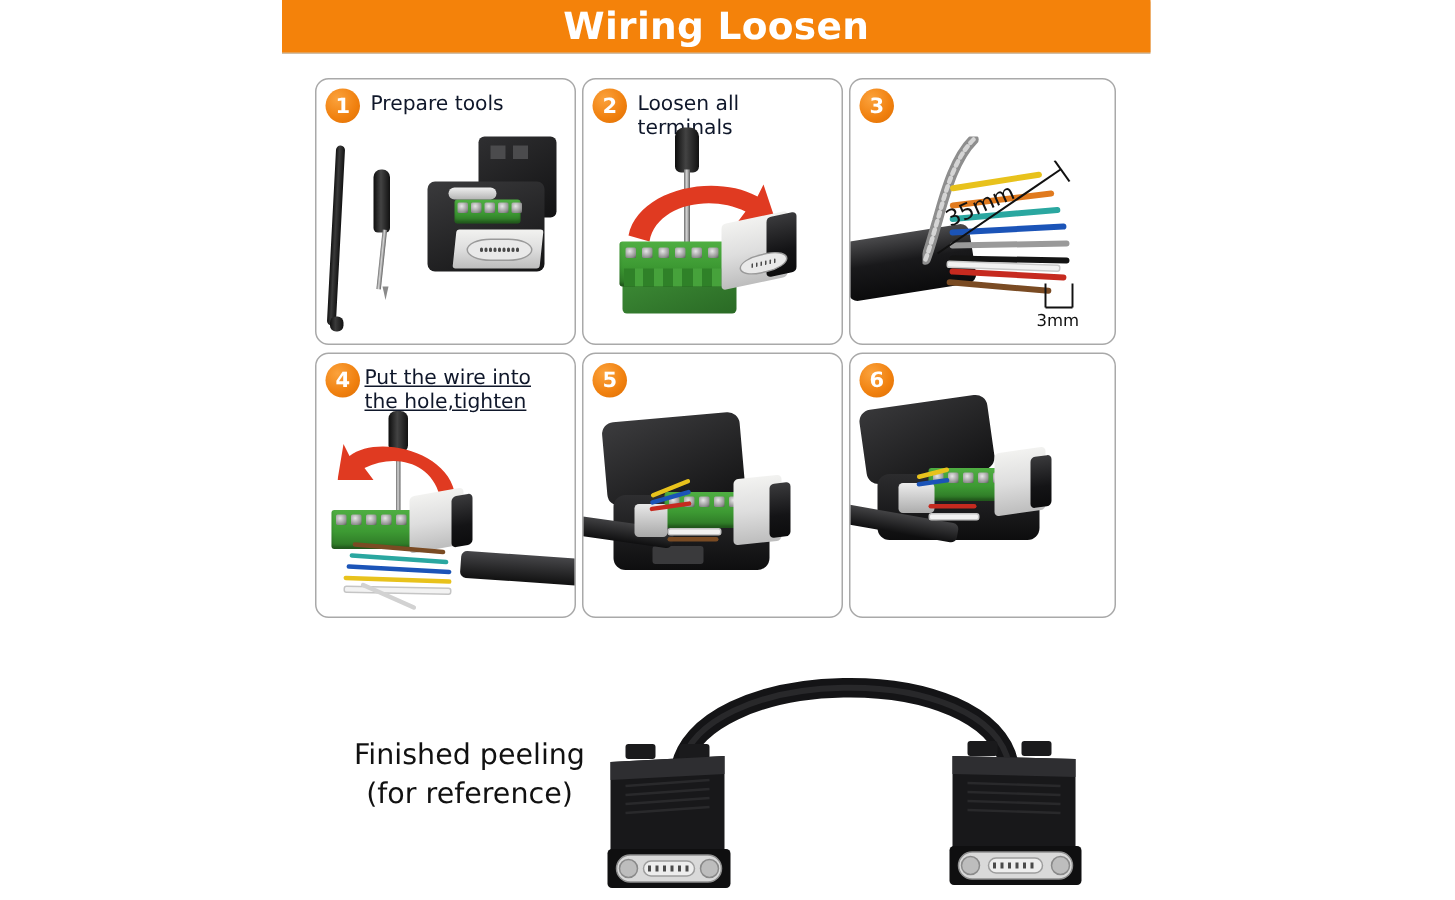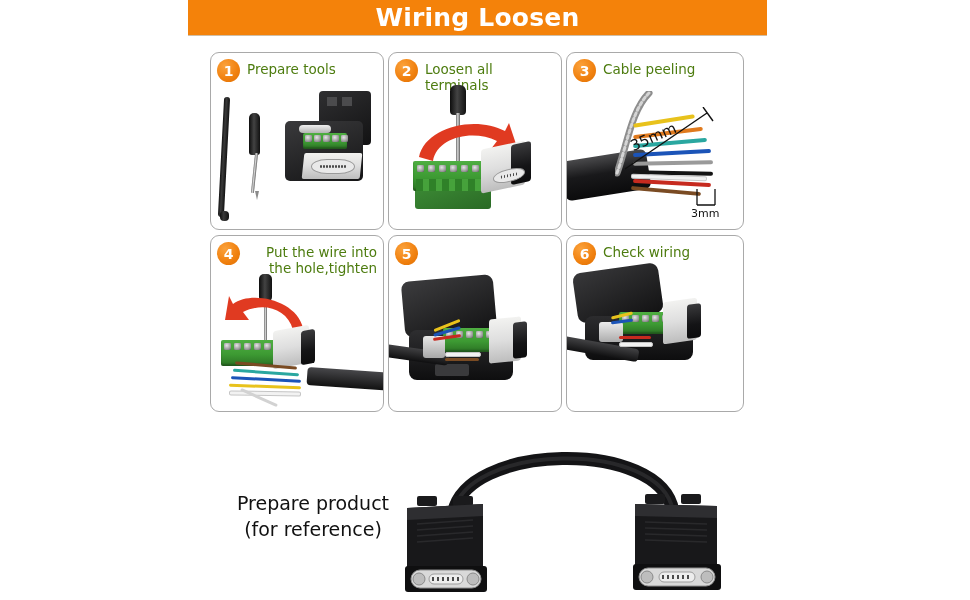--- a/index.html
+++ b/index.html
@@ -79,28 +79,29 @@
     font-weight: bold;
     display: flex;
     align-items: center;
     justify-content: center;
     line-height: 1;
   }
   .step-title {
     margin-left: 32px;
     font-size: 13.5px;
     line-height: 16px;
-    color: #4d7c0f;
+    color: #0f172a;
     padding-top: 3px;
     white-space: pre-line;
   }
   .panel.two-line .step-title {
-    text-align: right;
+    text-align: left;
     margin-left: 28px;
     margin-right: 2px;
+    text-decoration: underline;
   }
 
   .panel-body {
     position: absolute;
     left: 0; right: 0; bottom: 0;
     top: 30px;
   }
   .panel.two-line .panel-body { top: 42px; }
 
   .art { position: absolute; inset: 0; }
@@ -289,21 +290,20 @@
               <i></i>
             </span>
         </div>
       </div>
     </div>
   </div>
 
   <div class="panel c2 r0">
     <div class="panel-head">
       <div class="badge">3</div>
-      <div class="step-title">Cable peeling</div>
     </div>
     <div class="panel-body">
       <div class="art">
 
         <div style="position:absolute; left:-4px; top:72px; width:86px; height:40px; border-radius:6px; background:linear-gradient(180deg,#4a4a4c 0%,#19191b 45%,#0b0b0c 100%); transform:rotate(-9deg);"></div>
 
         <svg style="position:absolute; left:48px; top:8px;" width="46" height="86" viewBox="0 0 46 86">
           <path d="M34 2 C22 14, 16 34, 10 56 C7 66, 5 74, 2 82" stroke="#8e8e8e" stroke-width="7" fill="none" stroke-linecap="round"></path>
           <path d="M34 2 C22 14, 16 34, 10 56 C7 66, 5 74, 2 82" stroke="#d5d5d5" stroke-width="3" fill="none" stroke-dasharray="3 3" stroke-linecap="round"></path>
         </svg>
@@ -400,21 +400,20 @@
         <div class="wire" style="left:44px; top:58px; width:28px; height:3px; background:#C62A1F; transform:rotate(-8deg);"></div>
         <div class="wire" style="left:56px; top:74px; width:34px; height:3px; background:#F2F2F2; border:1px solid #c5c5c5;"></div>
         <div class="wire" style="left:56px; top:80px; width:34px; height:3px; background:#7A4B23;"></div>
       </div>
     </div>
   </div>
 
   <div class="panel c2 r1">
     <div class="panel-head">
       <div class="badge">6</div>
-      <div class="step-title">Check wiring</div>
     </div>
     <div class="panel-body">
       <div class="art">
         <div style="position:absolute; left:8px; top:2px; width:86px; height:50px; border-radius:8px; background:linear-gradient(160deg,#38383a,#121213); transform:rotate(-8deg);"></div>
         <div style="position:absolute; left:18px; top:50px; width:108px; height:44px; border-radius:8px; background:linear-gradient(180deg,#2c2c2e,#0d0d0e);"></div>
         <div class="tb" style="left:52px; top:46px; width:50px; height:22px;"></div>
         <div class="tb-screws" style="left:55px; top:49px; gap:3px;">
           <i></i>
             <i></i>
             <i></i>
@@ -428,21 +427,21 @@
         <div class="wire" style="left:44px; top:48px; width:22px; height:3px; background:#E8C21C; transform:rotate(-14deg);"></div>
         <div class="wire" style="left:44px; top:54px; width:22px; height:3px; background:#1B54B8; transform:rotate(-8deg);"></div>
         <div class="wire" style="left:52px; top:70px; width:32px; height:3px; background:#C62A1F;"></div>
         <div class="wire" style="left:52px; top:76px; width:32px; height:3px; background:#F2F2F2; border:1px solid #c5c5c5;"></div>
       </div>
     </div>
   </div>
 
 </div>
 
-<div class="finished-label">Prepare product
+<div class="finished-label">Finished peeling
 (for reference)</div>
 
 <div class="product">
   <svg width="340" height="180" viewBox="0 0 340 180">
 
     <path d="M58 96 C66 22, 268 18, 278 92" stroke="#141416" stroke-width="13" fill="none" stroke-linecap="round"></path>
     <path d="M58 96 C66 22, 268 18, 278 92" stroke="#39393c" stroke-width="4" fill="none" stroke-linecap="round" opacity=".55"></path>
 
     <g>
       <rect x="22" y="76" width="20" height="10" rx="2" fill="#1a1a1c"></rect>

